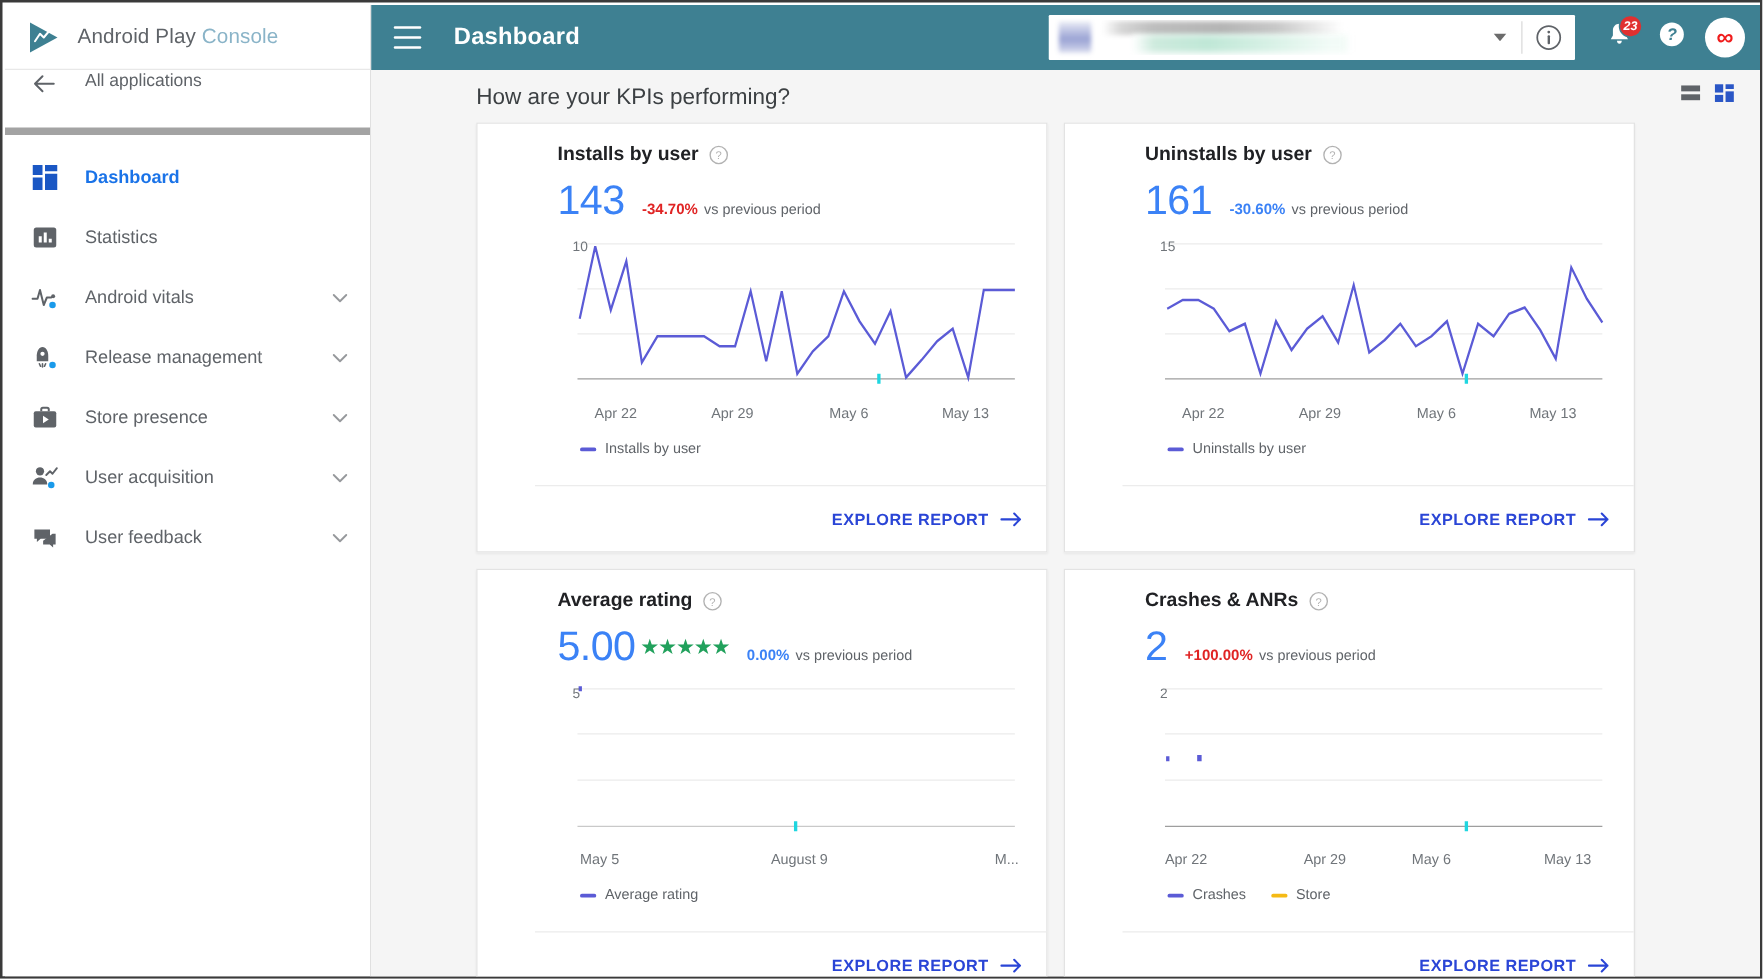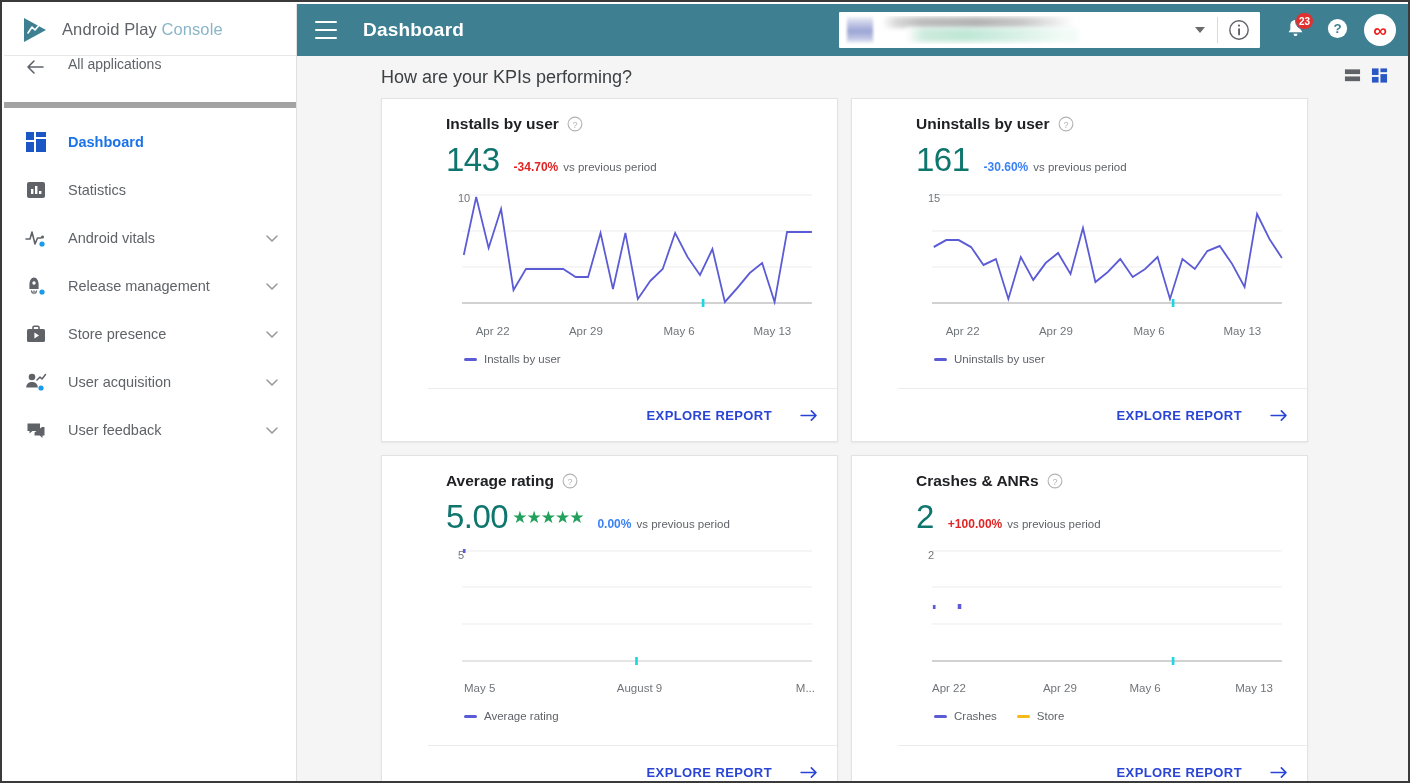--- a/index.html
+++ b/index.html
@@ -100,21 +100,21 @@
   }
   .app-name-blur .b-row2 {
     position: absolute; left: 26px; top: 12px; width: 172px; height: 14px;
     background: linear-gradient(90deg,#ffffff 0%,#cdeadd 10%,#bfe7d6 35%,#d8f1e6 65%,#f2fbf7 92%);
     filter: blur(2.4px);
   }
   .app-select-caret { width: 0; height: 0; border-left: 5px solid transparent; border-right: 5px solid transparent; border-top: 6px solid #6b6b6b; margin-right: 12px; flex: 0 0 auto; }
   .app-select-divider { width: 1px; height: 26px; background: #dadada; margin-right: 10px; flex: 0 0 auto; }
   .info-circle { width: 22px; height: 22px; margin-right: 10px; flex: 0 0 auto; }
 
-  .topicon { position: relative; width: 34px; height: 34px; display: flex; align-items: center; justify-content: center; margin-left: 8px; cursor: pointer; flex: 0 0 auto; }
+  .topicon { position: relative; width: 34px; height: 34px; display: flex; align-items: center; justify-content: center; margin-left: 8px; cursor: pointer; flex: 0 0 auto; font-style: italic; }
   .badge {
     position: absolute; top: -1px; right: -2px;
     min-width: 18px; height: 18px; border-radius: 9px;
     background: #e03030; color: #fff;
     font-size: 10px; font-weight: bold;
     display: flex; align-items: center; justify-content: center;
     padding: 0 3px; border: 1.5px solid #3e8092;
   }
   .avatar {
     width: 32px; height: 32px; border-radius: 50%;
@@ -147,21 +147,21 @@
     box-shadow: 0 1px 2px rgba(0,0,0,.06);
     display: flex; flex-direction: column;
     height: 344px;
     padding-left: 46px;
   }
   .card-body { padding: 16px 18px 0 18px; flex: 1 1 auto; }
   .card-title-row { display: flex; align-items: center; margin-bottom: 8px; }
   .card-title { font-size: 15.5px; font-weight: bold; color: #202124; margin-right: 8px; }
   .help-ico { width: 16px; height: 16px; opacity: .55; cursor: pointer; }
   .metric-row { display: flex; align-items: baseline; margin-bottom: 10px; }
-  .metric-value { font-size: 33px; color: #0f766e; font-weight: normal; letter-spacing: -.5px; }
+  .metric-value { font-size: 33px; color: #3b82f6; font-weight: normal; letter-spacing: -.5px; }
   .stars { font-size: 17px; color: #21a15c; letter-spacing: -1px; margin-left: 4px; align-self: center; }
   .delta { font-size: 12px; font-weight: bold; margin-left: 14px; }
   .delta.neg { color: #e02424; }
   .delta.pos { color: #3b82f6; }
   .delta-note { font-size: 11.5px; color: #5f6368; margin-left: 5px; }
 
   .chart-wrap { position: relative; height: 152px; margin-top: 4px; }
   .chart-svg { display: block; width: 100%; height: 134px; }
   .ymax-label { position: absolute; left: 12px; top: 3px; font-size: 11px; color: #70757a; }
   .xlabels { display: flex; font-size: 11.5px; color: #70757a; padding: 2px 0 0 0; }
@@ -175,21 +175,20 @@
   .card-foot {
     border-top: 1px solid #ececec;
     height: 53px; display: flex; align-items: center; justify-content: flex-end;
     padding-right: 18px; margin-top: auto;
   }
   .explore-btn {
     font-size: 13px; font-weight: bold; color: #2a45d6;
     letter-spacing: .4px; display: flex; align-items: center;
     cursor: pointer; background: none; border: none;
     font-family: "Liberation Sans", sans-serif;
-    gap: 19px;
   }
   .explore-arrow { margin-left: 9px; display: inline-flex; }
 </style>
 </head>
 <body>
 
 <div class="app">
 
   <div class="sidebar">
 

